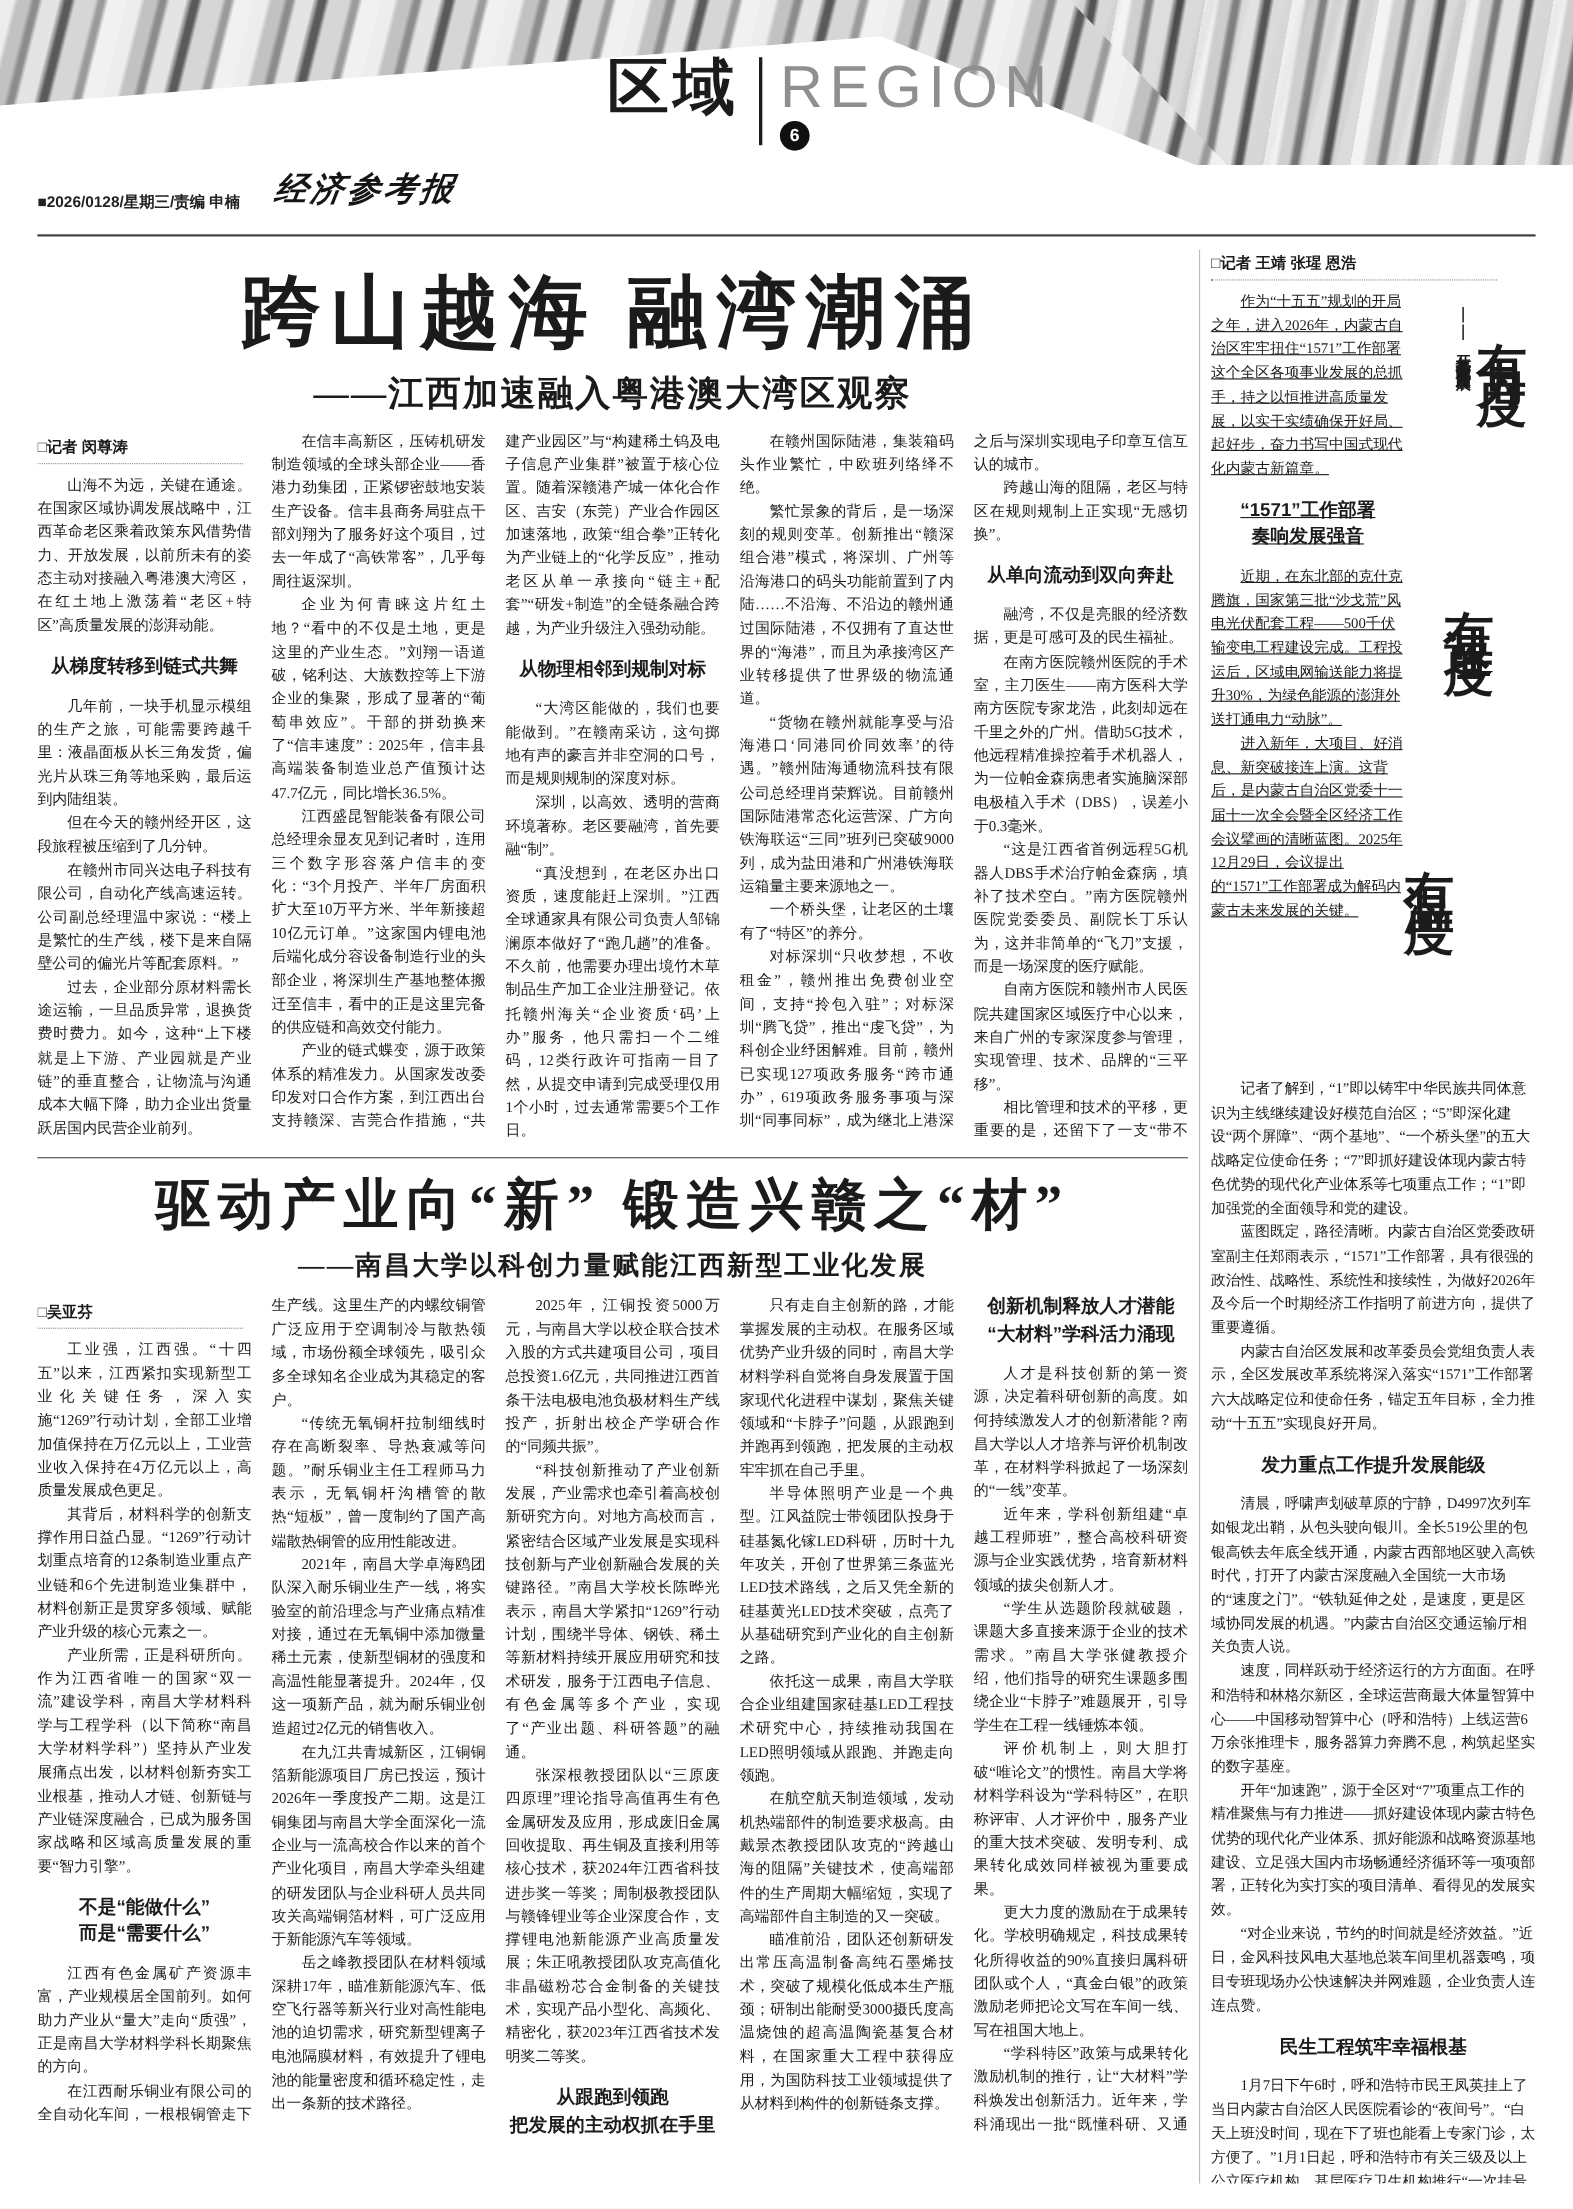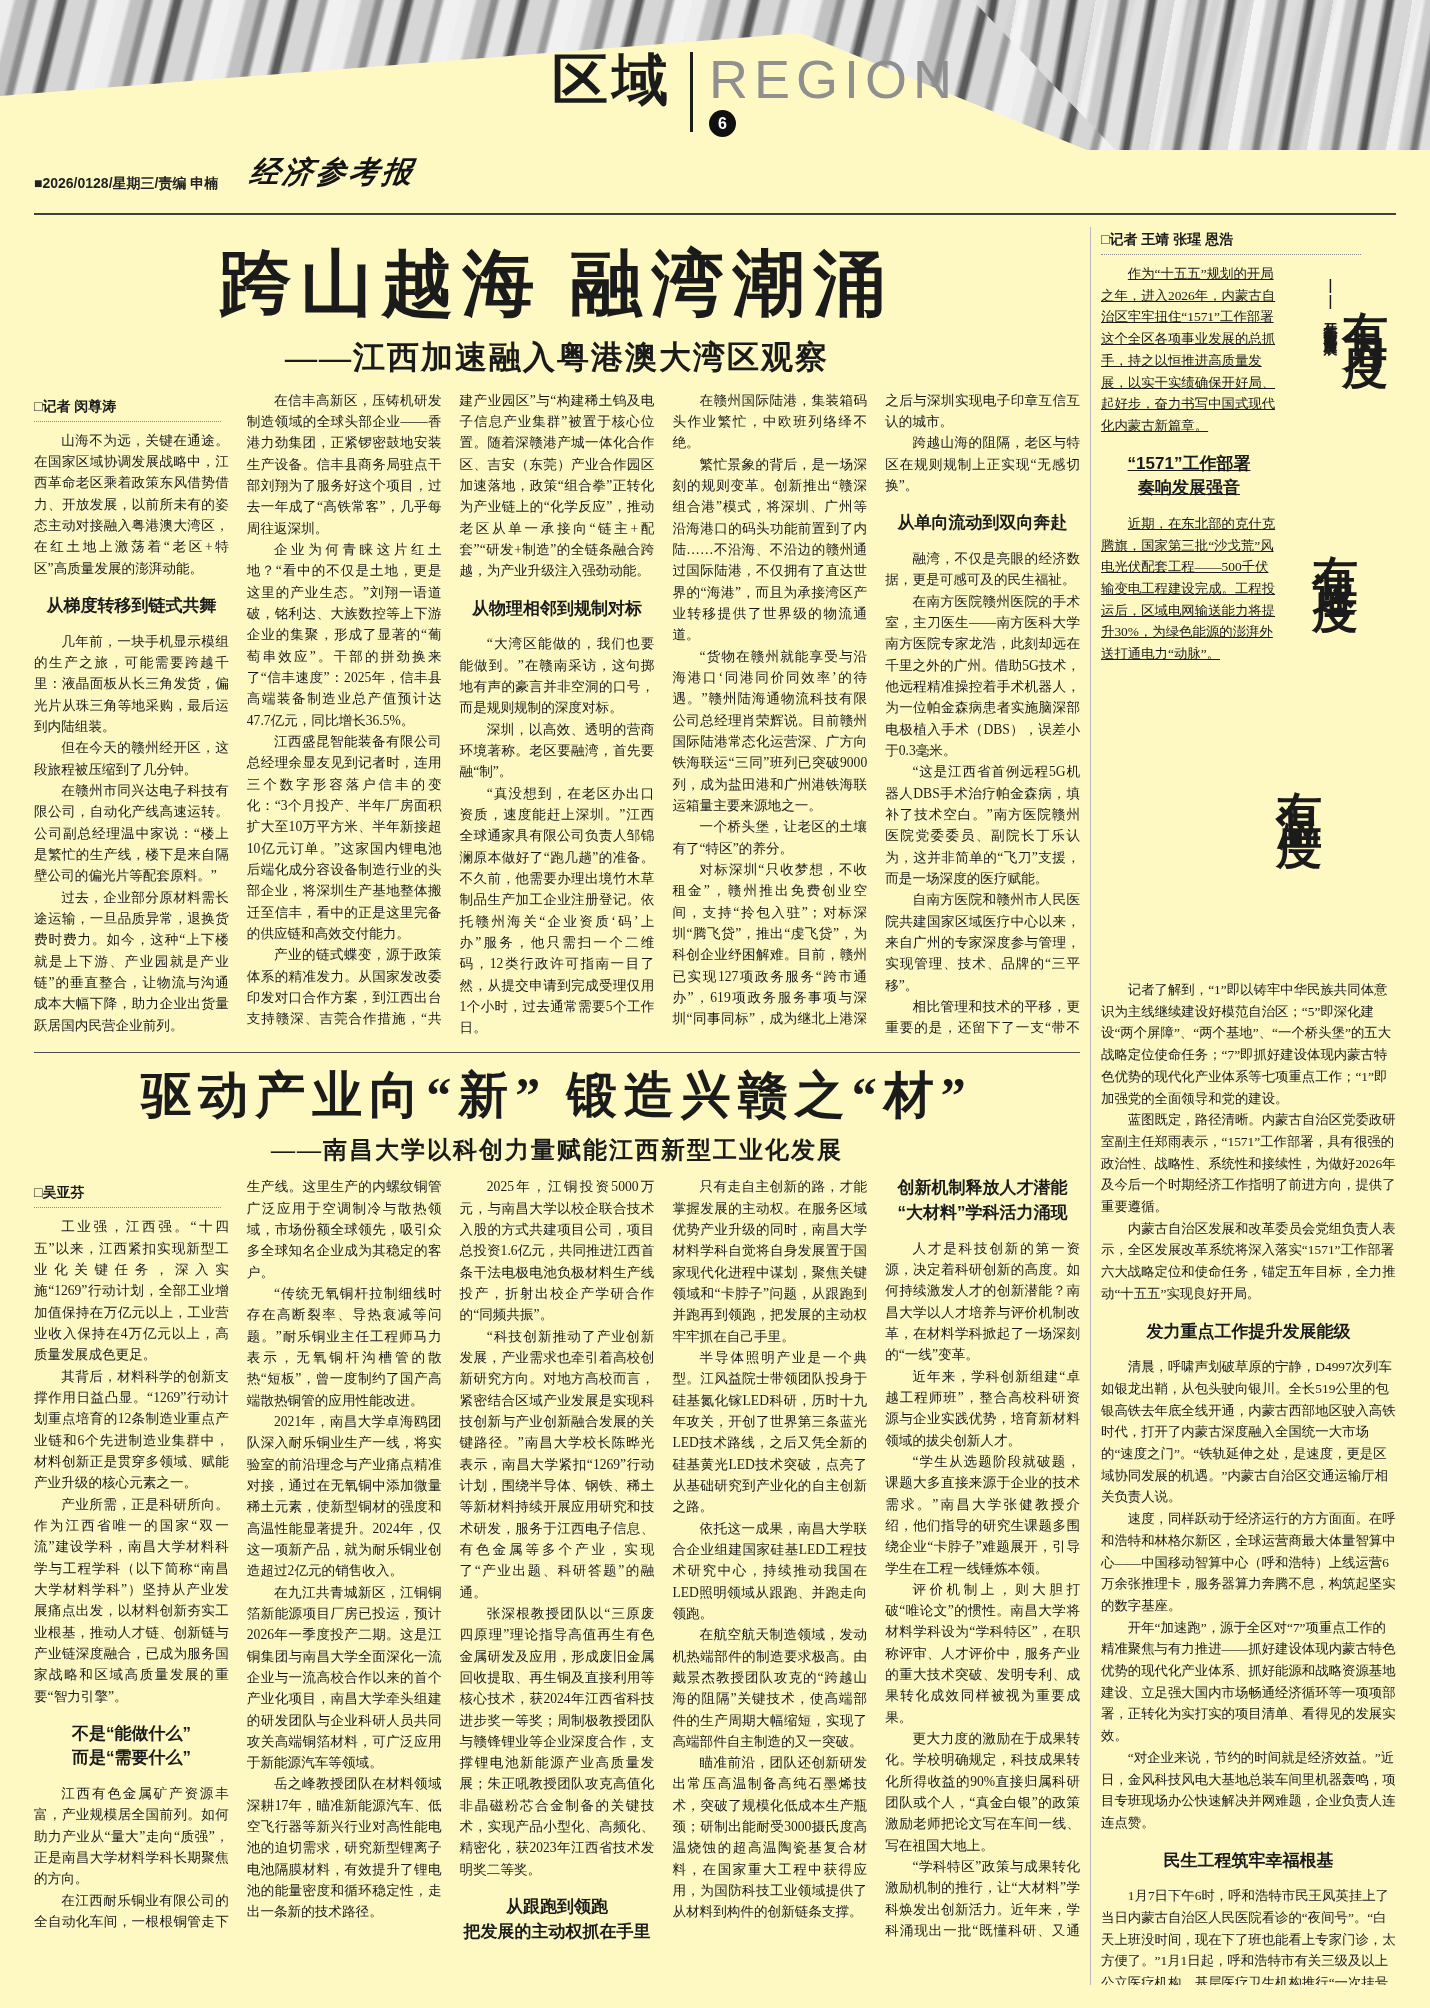--- a/index.html
+++ b/index.html
@@ -1,17 +1,17 @@
 <!DOCTYPE html>
 <html><head>
 <meta charset="utf-8">
 <style>
   html,body{margin:0;padding:0;}
   body{background:#e9e9e9;font-family:"Liberation Serif","DejaVu Serif",serif;}
-  .page{position:relative;width:1430px;height:2008px;margin:0 auto;background:#fef9c3;color:#1b1b1b;overflow:hidden;}
+  .page{position:relative;width:1430px;height:2008px;margin:0 auto;background:#ffffff;color:#1b1b1b;overflow:hidden;}
   .inner{padding:0 34px;}
   
   .banner{position:relative;height:150px;overflow:hidden;}
   .stripes{position:absolute;inset:0;
     background:repeating-linear-gradient(104deg,#ededed 0 12px,#c2c2c2 16px 26px,#8c8c8c 30px 34px,#e4e4e4 38px 52px,#5a5a5a 58px 63px,#d6d6d6 67px 84px,#9b9b9b 88px 92px,#f1f1f1 96px 112px);
     clip-path:polygon(0 0,100% 0,100% 100%,76% 100%,56% 22%,0 64%);}
   .stripes2{position:absolute;right:0;top:0;width:40%;height:100%;
     background:repeating-linear-gradient(100deg,#f4f4f4 0 10px,#cccccc 14px 22px,#777 26px 30px,#e0e0e0 34px 48px,#444 54px 58px,#d9d9d9 62px 78px);
     clip-path:polygon(20% 0,100% 0,100% 100%,45% 100%);opacity:.9;}
   .masthead{position:absolute;left:552px;top:52px;display:flex;align-items:flex-start;z-index:3;}
@@ -180,20 +180,21 @@
       <div class="right-col rt">
         <div class="byline">□记者 王靖 张瑆 恩浩</div>
         <div class="rt-top">
           <div class="rt-top-text">
             <p>作为“十五五”规划的开局之年，进入2026年，内蒙古自治区牢牢扭住“1571”工作部署这个全区各项事业发展的总抓手，持之以恒推进高质量发展，以实干实绩确保开好局、起好步，奋力书写中国式现代化内蒙古新篇章。</p>
               <div class="col-head">
                 <div>“1571”工作部署</div>
                 <div>奏响发展强音</div>
               </div>
               <p>近期，在东北部的克什克腾旗，国家第三批“沙戈荒”风电光伏配套工程——500千伏输变电工程建设完成。工程投运后，区域电网输送能力将提升30%，为绿色能源的澎湃外送打通电力“动脉”。</p>
+              <p>进入新年，大项目、好消息、新突破接连上演。这背后，是内蒙古自治区党委十一届十一次全会暨全区经济工作会议擘画的清晰蓝图。2025年12月29日，会议提出的“1571”工作部署成为解码内蒙古未来发展的关键。</p>
           </div>
           <div class="vt">
             <div class="vt-big vt1">有力度</div>
             <div class="vt-sub">——开年看内蒙古高质量发展</div>
             <div class="vt-big vt2">有速度</div>
             <div class="vt-big vt3">有温度</div>
           </div>
         </div>
         <div class="rt-rest">
           <p>记者了解到，“1”即以铸牢中华民族共同体意识为主线继续建设好模范自治区；“5”即深化建设“两个屏障”、“两个基地”、“一个桥头堡”的五大战略定位使命任务；“7”即抓好建设体现内蒙古特色优势的现代化产业体系等七项重点工作；“1”即加强党的全面领导和党的建设。</p>

